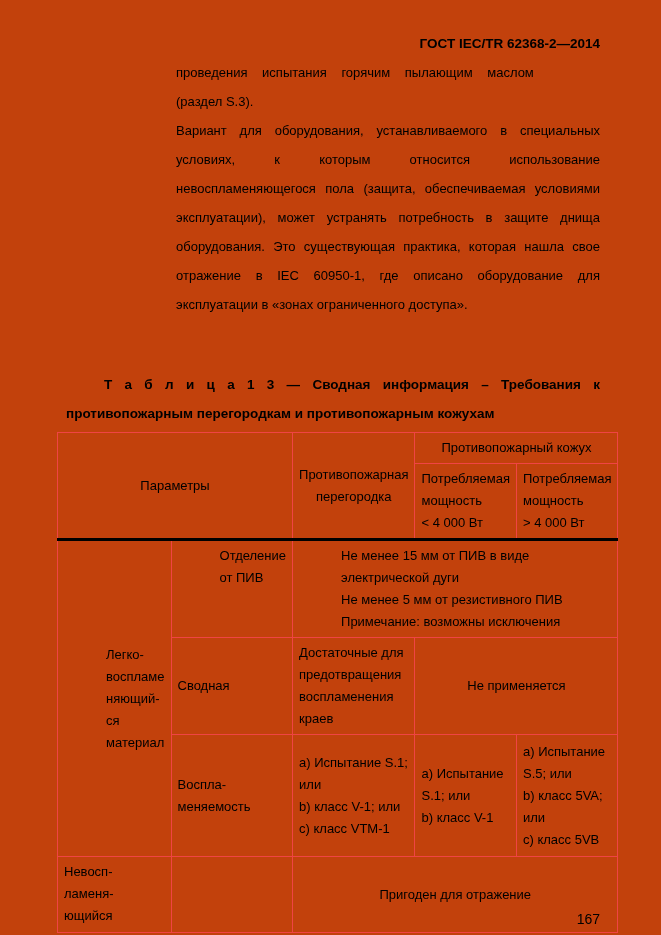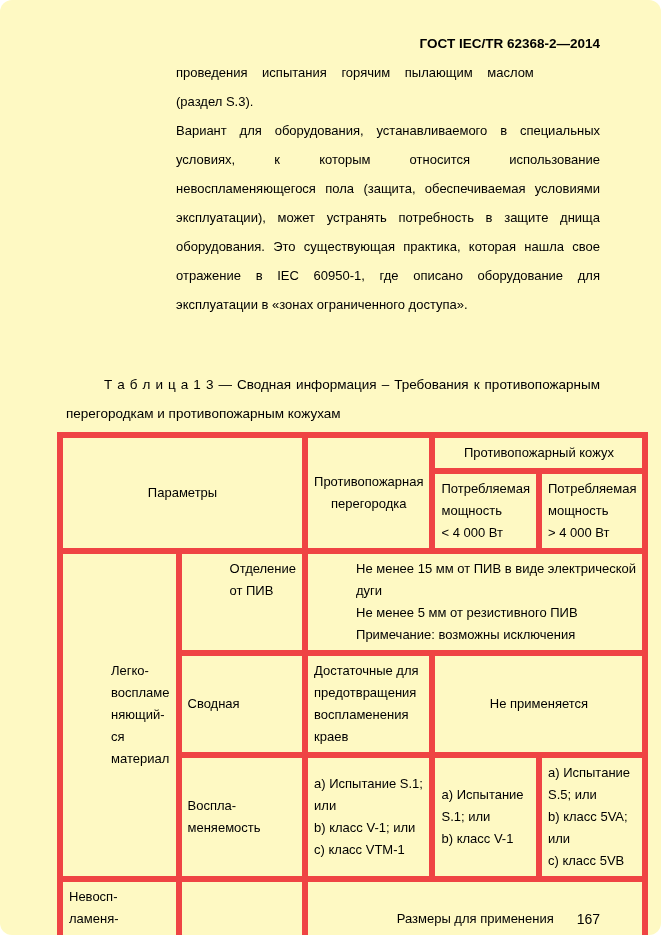--- a/index.html
+++ b/index.html
@@ -3,48 +3,48 @@
 <meta charset="utf-8">
 <style>
   * { margin: 0; padding: 0; box-sizing: border-box; }
   html, body { background: #ffffff; }
   body {
     width: 661px; height: 935px;
     position: relative;
     font-family: "Liberation Sans", sans-serif;
     color: #000;
   }
-  .page { position: absolute; inset: 0; background: #fef9c3; border-radius: 12px; }
+  .page { position: absolute; inset: 0; background: #c2410c; }
 
   .doc-header {
     position: absolute; top: 36px; left: 0; right: 61px;
     text-align: right; font-weight: bold; font-size: 13.5px;
   }
 
   .body-text {
     position: absolute; top: 58px; left: 176px; width: 424px;
     font-size: 13px; line-height: 29px;
   }
   .para { text-align: justify; }
   .para.pre { white-space: pre-line; }
   .para-first::first-line { word-spacing: 11px; }
 
   .table-title {
     position: absolute; top: 370px; left: 66px; width: 534px;
-    font-size: 13.5px; font-weight: normal; line-height: 29px;
+    font-size: 13.5px; font-weight: bold; line-height: 29px;
     text-align: justify; text-indent: 38px;
   }
 
   table.t13 {
     position: absolute; top: 432px; left: 57px;
     width: 543px; border-collapse: collapse;
     font-size: 13px; line-height: 22px;
   }
   .t13 td {
-    border: 6px solid #ef4444;
+    border: 1px solid #ef4444;
     padding: 4px 6px;
     vertical-align: top;
     text-align: left;
   }
   .t13 .pre { white-space: pre-line; margin-top: 6px; }
   .t13 .c-center { text-align: center; }
   .t13 .v-mid { vertical-align: middle; }
   .t13 .pad40 { padding-left: 42px; }
   .t13 tr.rA > td { border-top: 3px solid #000; padding-left: 48px; }
 
@@ -129,20 +129,20 @@
 b) класс 5VA;
 или
 c) класс 5VB</td>
       </tr>
 
       <tr style="height:76px">
         <td class="pre">Невосп-
 ламеня-
 ющийся</td>
         <td></td>
-        <td colspan="3" class="c-center v-mid">Размеры для применения</td>
+        <td colspan="3" class="c-center v-mid">Пригоден для отражение</td>
       </tr>
     </tbody>
   </table>
 
   <div class="page-number">167</div>
 
 </div>
 
 </body></html>

